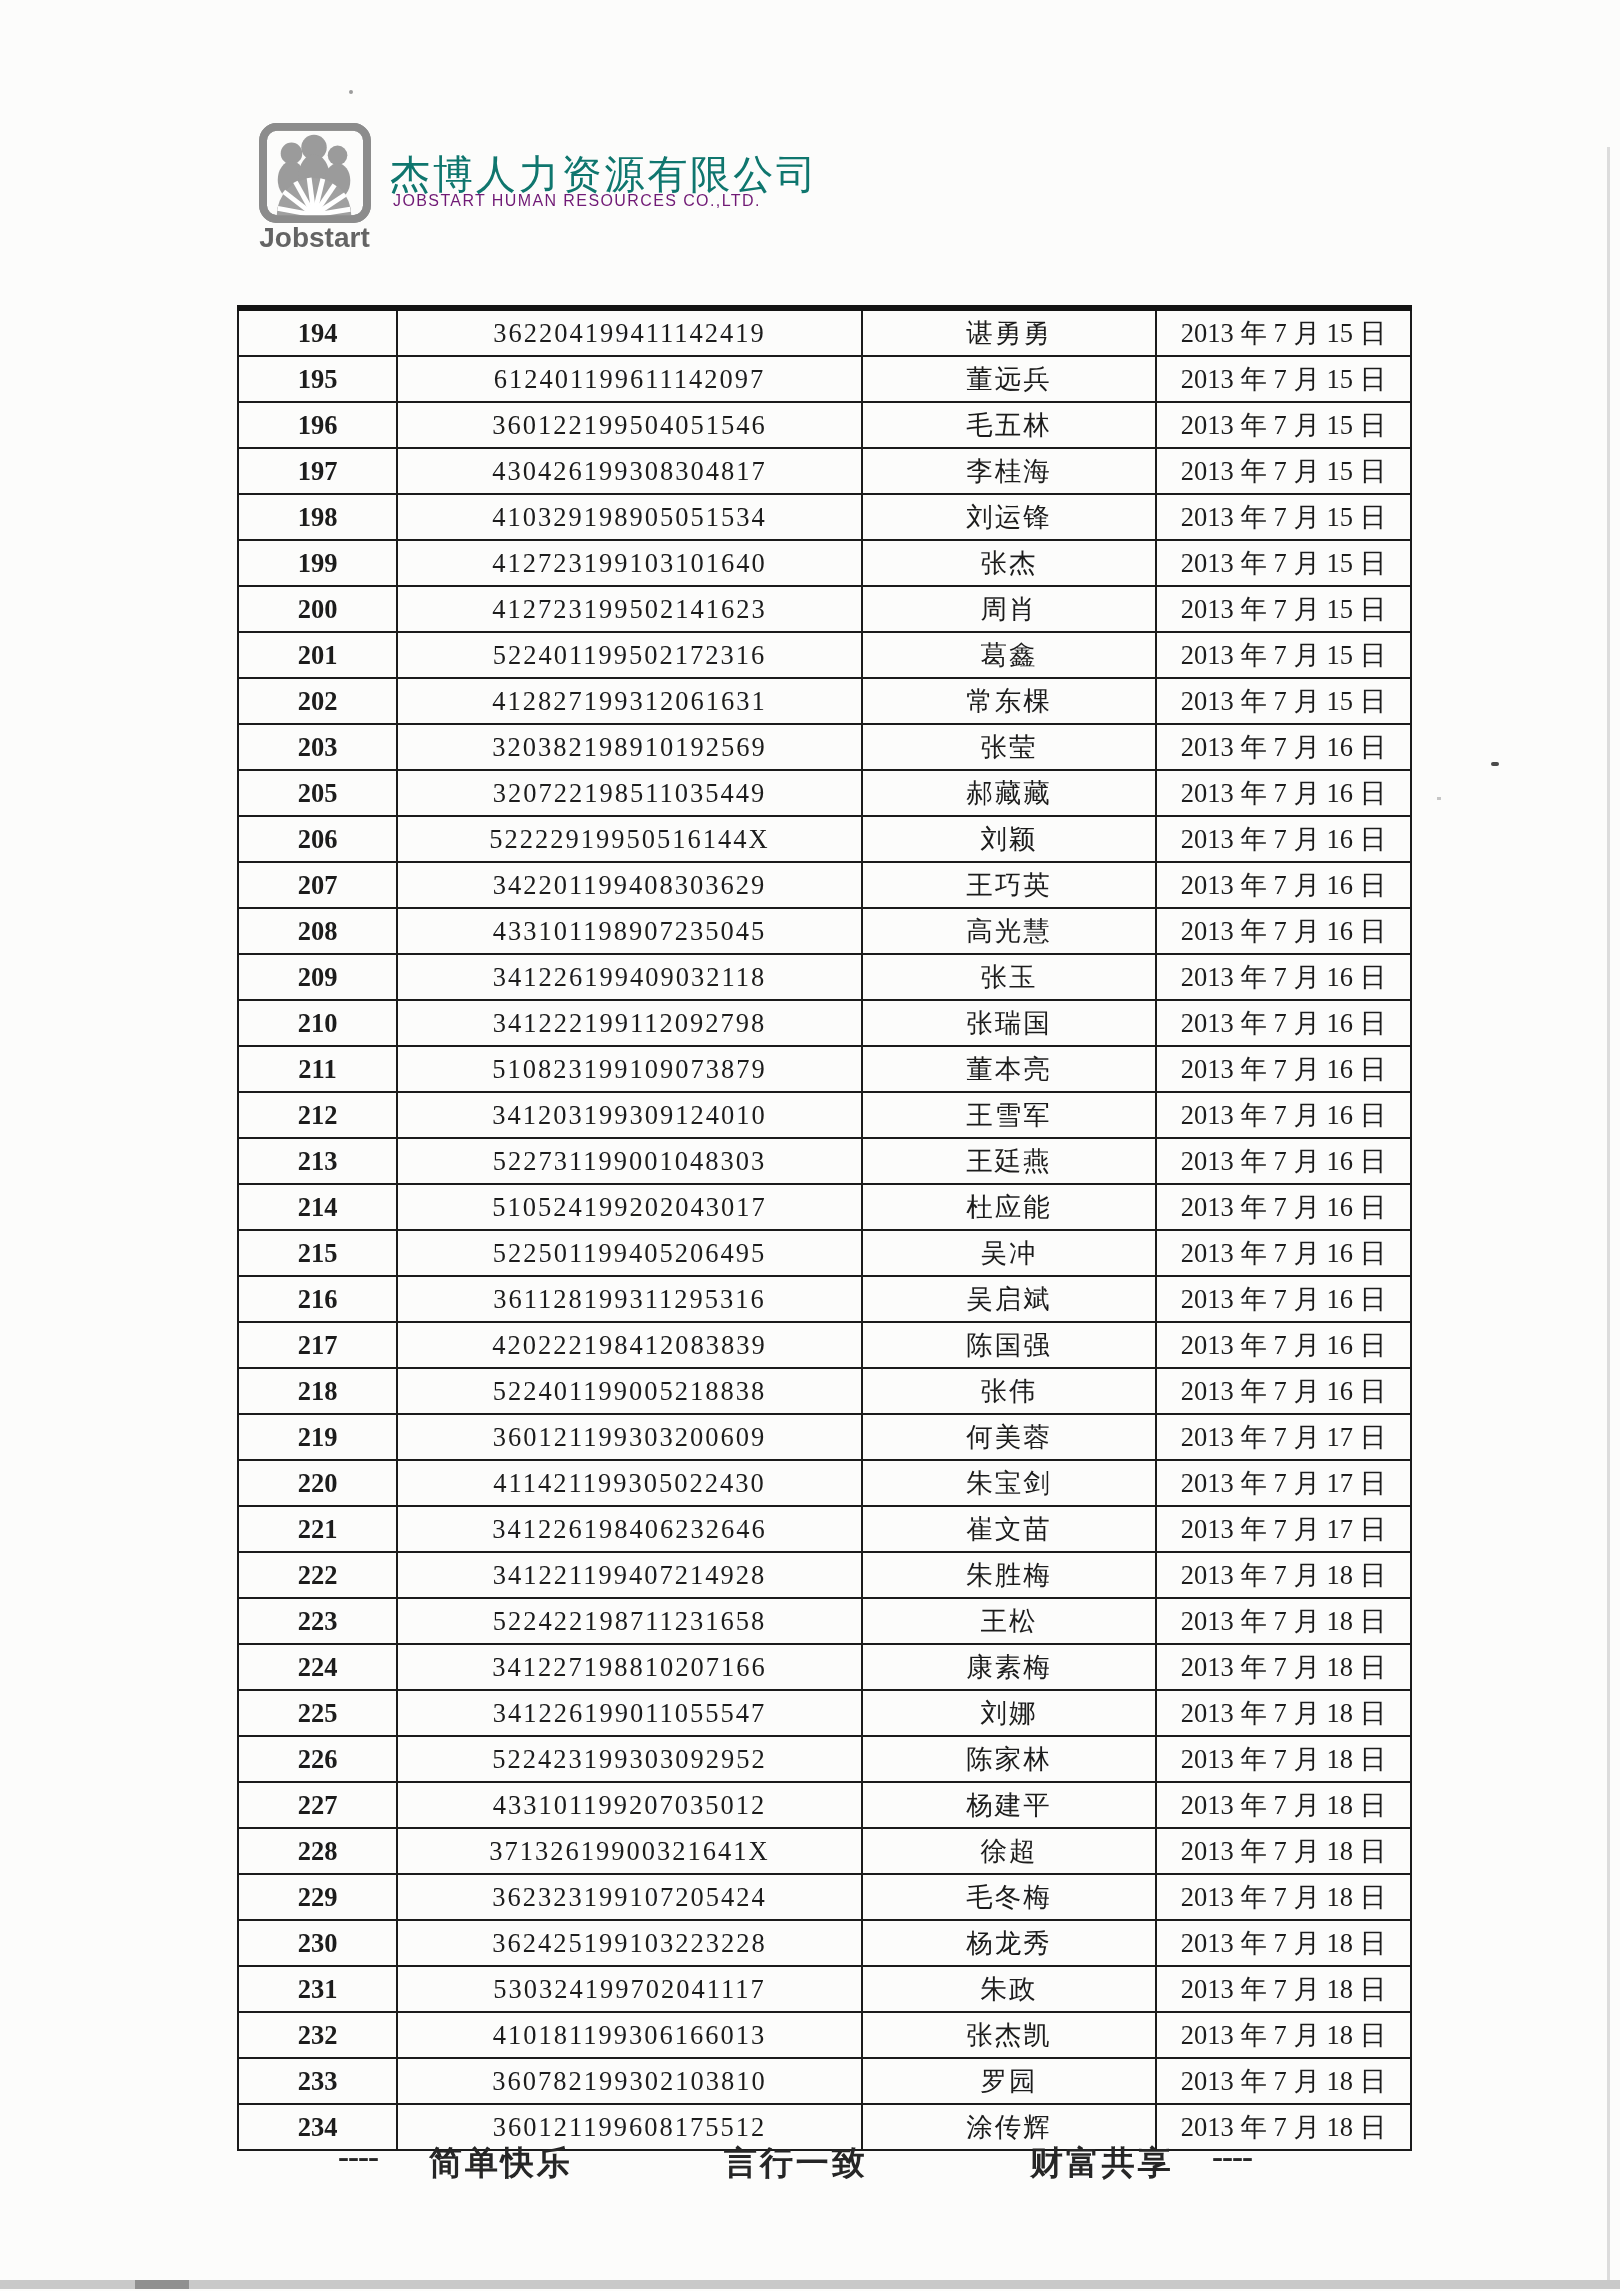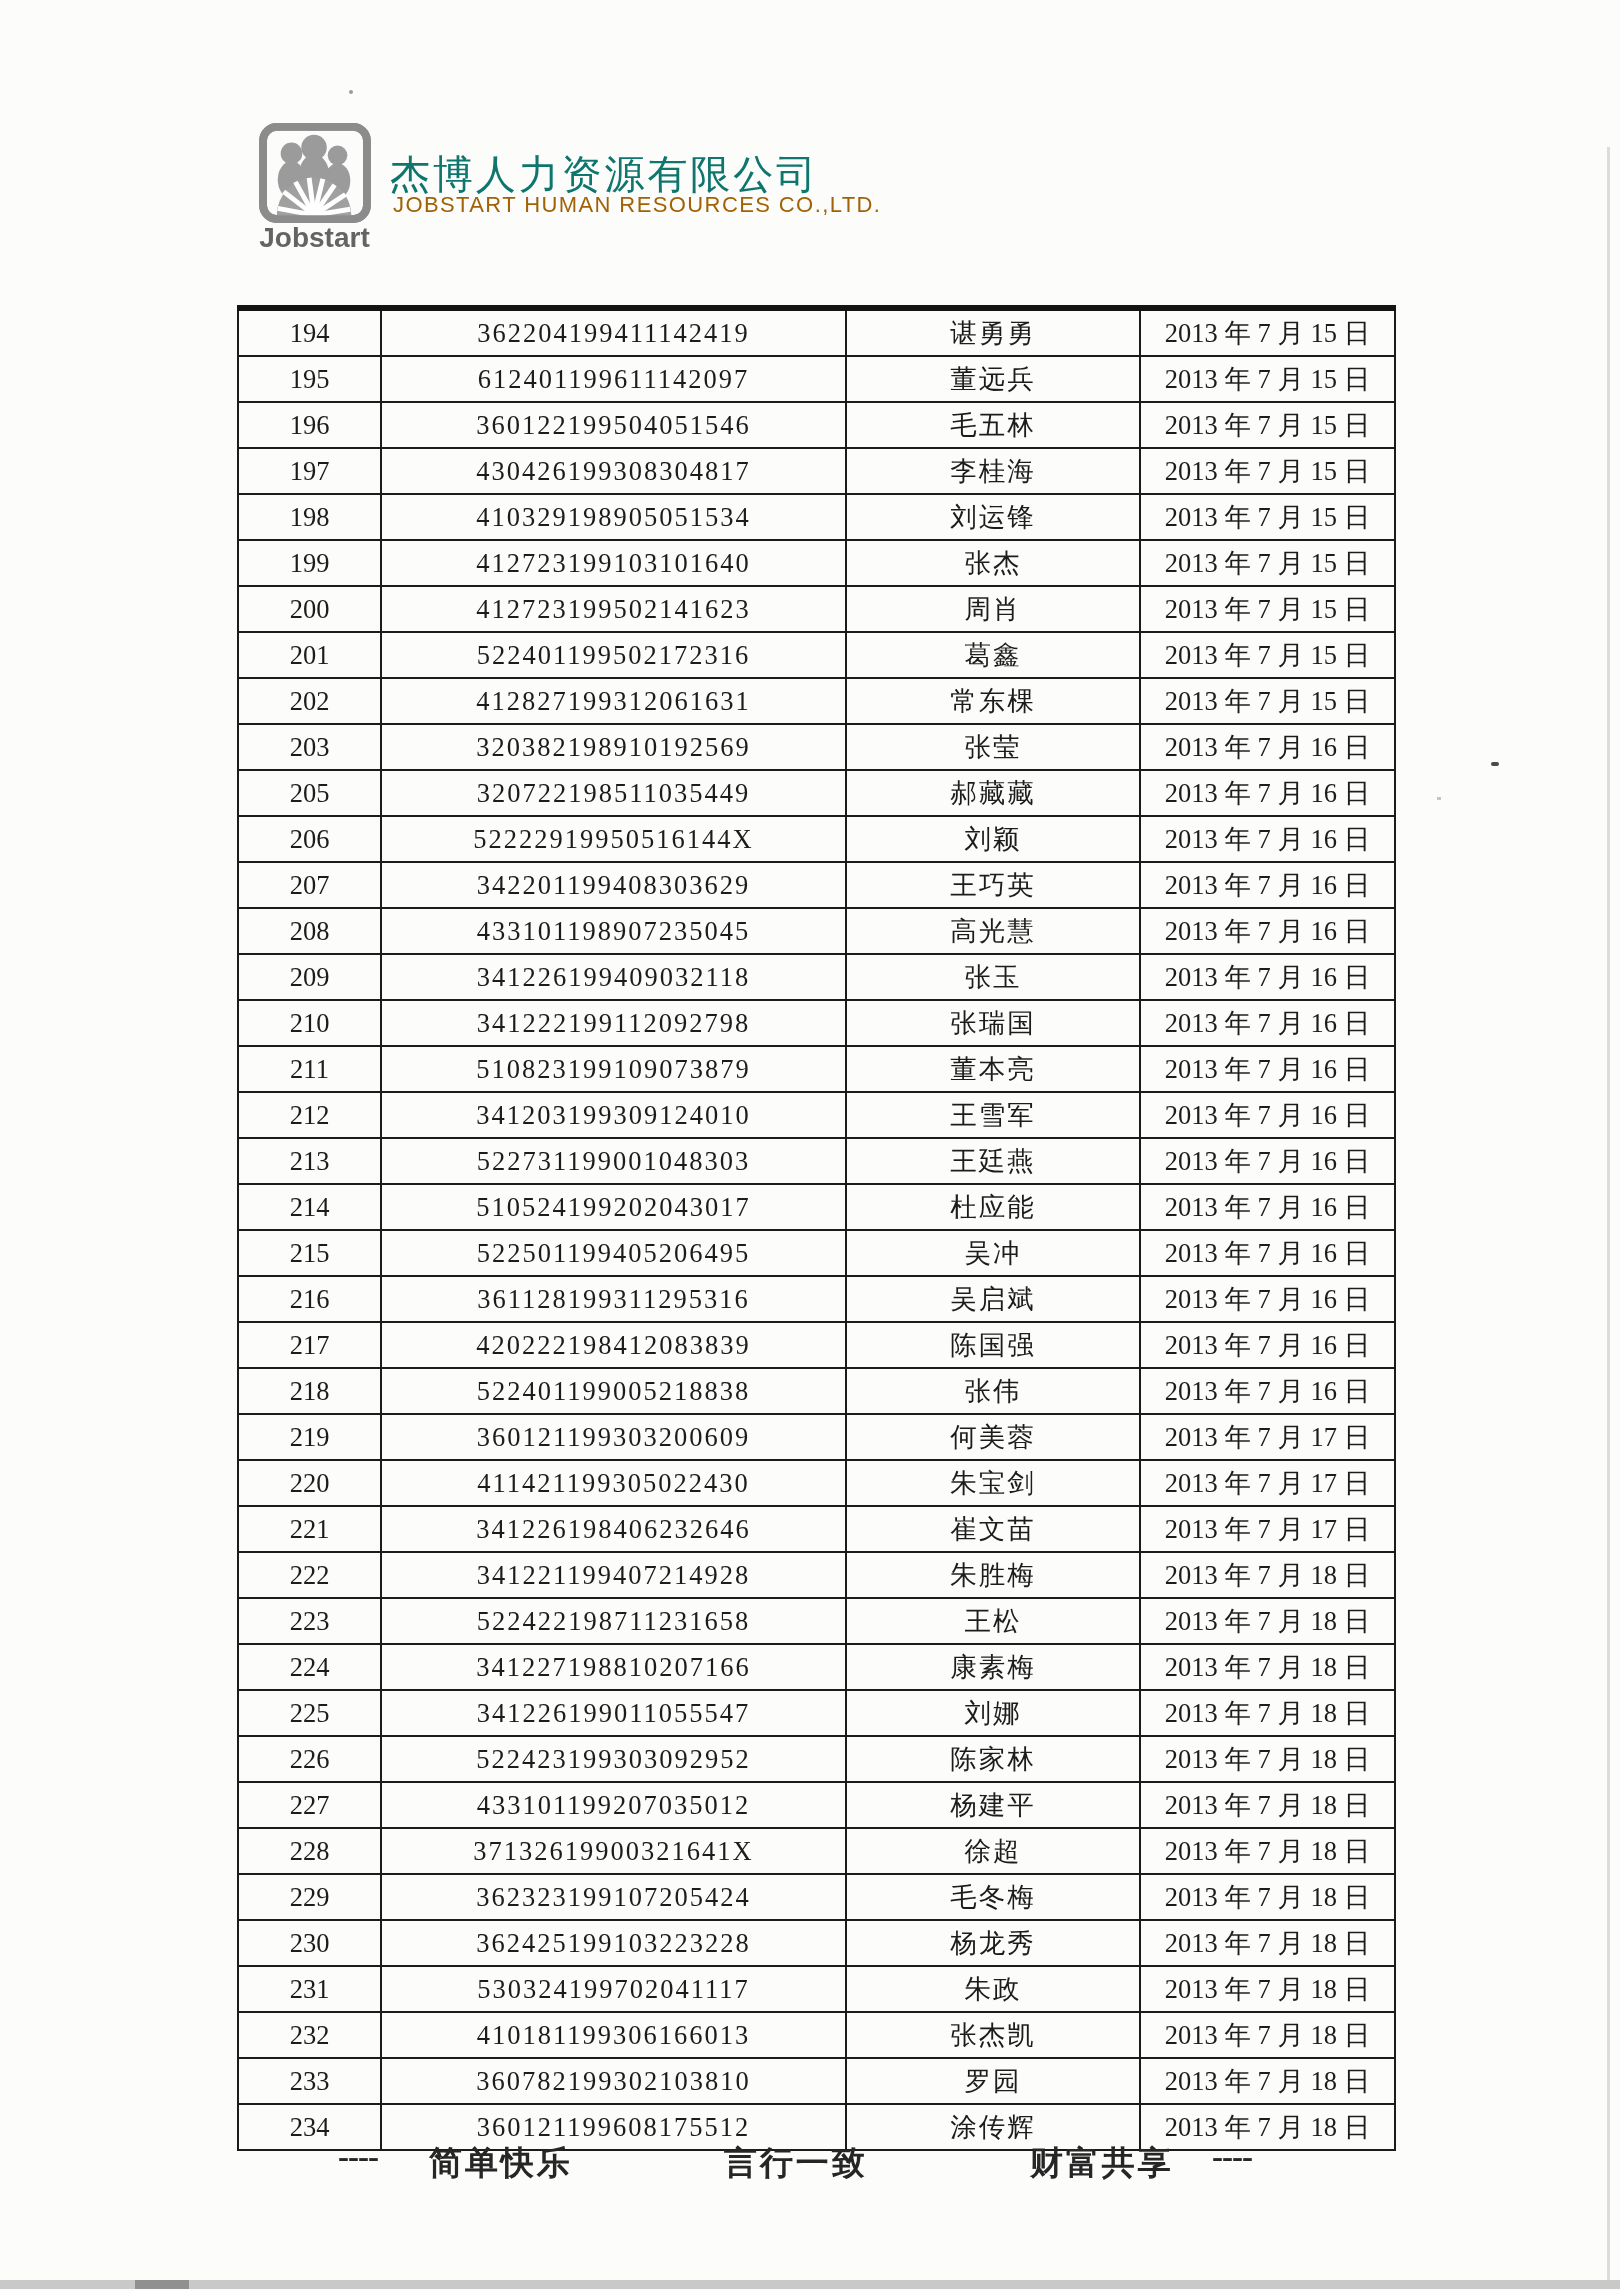--- a/index.html
+++ b/index.html
@@ -23,40 +23,40 @@
   }
   .company-cn{
     position:absolute;left:390px;top:147px;
     font-family:"Liberation Sans","DejaVu Sans",sans-serif;
     font-size:40px;font-weight:500;color:#0f766e;letter-spacing:2.9px;
     white-space:nowrap;
   }
   .company-en{
     position:absolute;left:393px;top:192px;
     font-family:"Liberation Sans","DejaVu Sans",sans-serif;
-    font-size:22px;color:#a16207;letter-spacing:1.4px;
+    font-size:16px;color:#701a75;letter-spacing:1.4px;
     white-space:nowrap;
   }
 
   
   .doc-table{
     position:absolute;left:237px;top:305px;
     width:1146px;
     border-collapse:collapse;table-layout:fixed;
     border-top:6.9px solid #141414;
   }
   .doc-table td{
     border:2px solid #1b1b1b;
     height:44px;
     text-align:center;vertical-align:middle;
     font-size:26.5px;color:#1c1c1c;
     padding:0;
     overflow:hidden;white-space:nowrap;
   }
-  .col-no  {width:143px;}
+  .col-no  {width:159px;font-weight:bold;}
   .col-id  {width:465px;letter-spacing:2px;}
   .col-name{width:294px;letter-spacing:2px;font-family:Liberation Serif, serif;}
   .col-date{width:255px;}
 
   
   .footer-item{
     position:absolute;top:2141px;
     font-size:33px;font-weight:bold;color:#262626;
     letter-spacing:2.9px;white-space:nowrap;
   }

